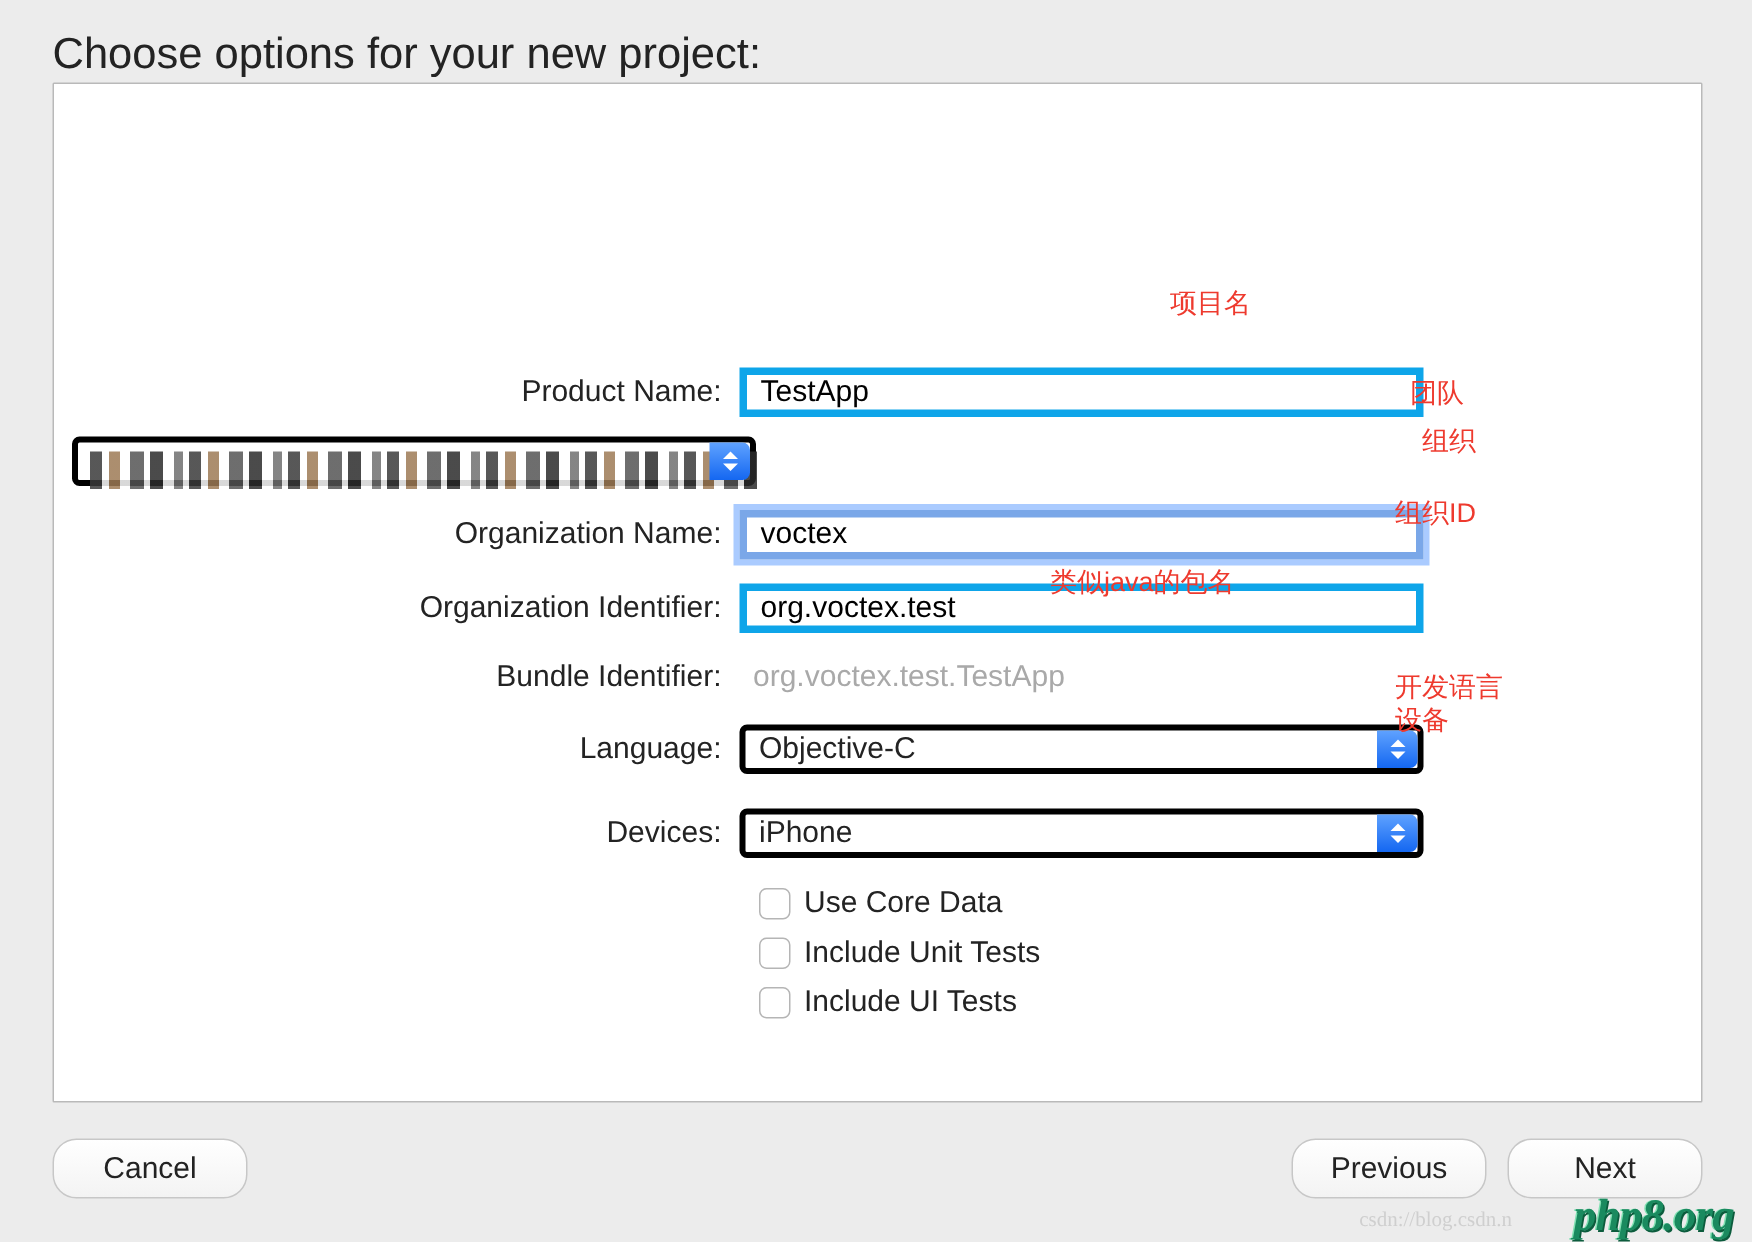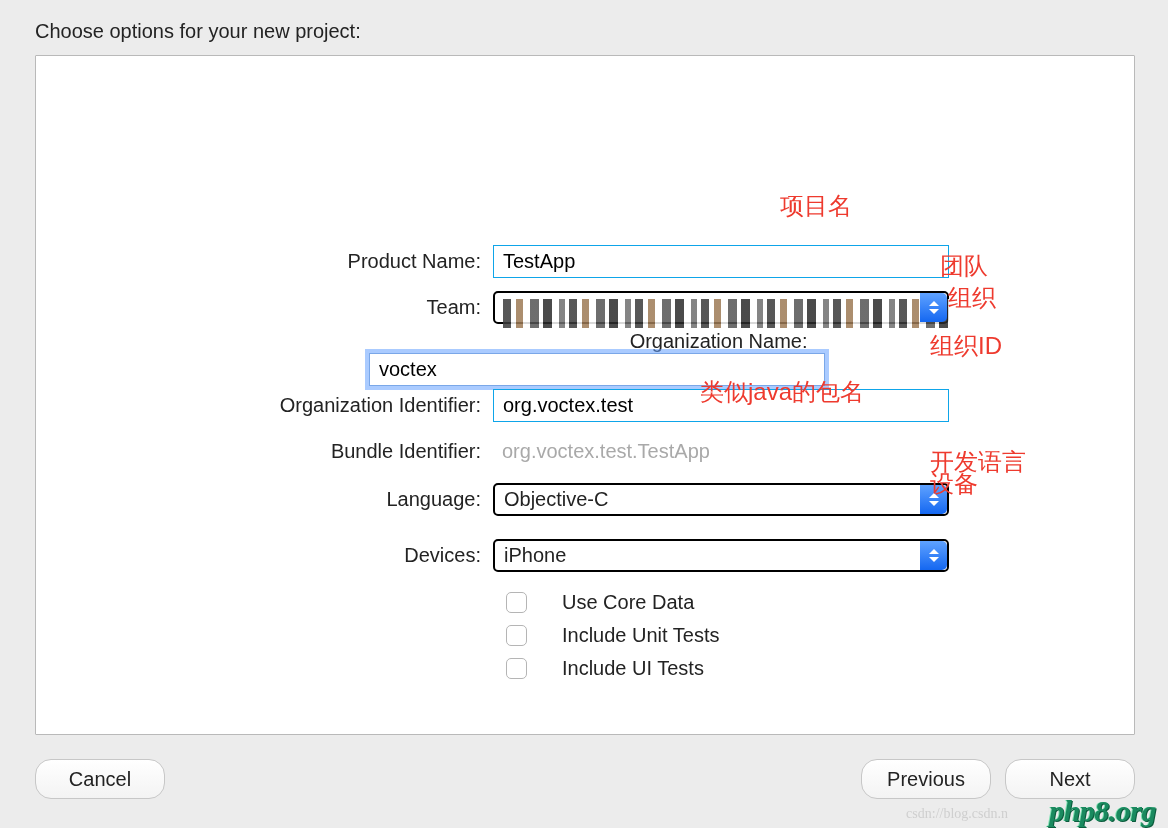--- a/index.html
+++ b/index.html
@@ -9,21 +9,21 @@
   background: #ececec;
   font-family: -apple-system, "Helvetica Neue", Arial, sans-serif;
   font-size: 20px;
   color: #232323;
   position: relative;
   overflow: hidden;
 }
 .header {
   position: absolute;
   left: 35px; top: 20px;
-  font-size: 20px;
+  font-size: 29px;
 }
 .panel {
   position: absolute;
   left: 35px; top: 55px;
   width: 1100px;
   height: 680px;
   background: #fff;
   border: 1px solid #b9b9b9;
   border-radius: 1px;
 }
@@ -43,35 +43,35 @@
   padding-right: 12px;
   font-size: 20px;
 }
 .ctrl {
   width: 456px;
   position: relative;
 }
 .textfield {
   width: 100%;
   height: 33px;
-  border: 1px solid #0ea5e9;
+  border: 5px solid #0ea5e9;
   background: #fff;
   padding: 3px 9px;
   font-size: 20px;
   font-family: inherit;
   outline: none;
 }
 .textfield.focused {
   box-shadow: 0 0 0 4px rgba(100,160,255,0.55);
   border-color: #7aa7e8;
 }
 .select {
   width: 100%;
   height: 33px;
-  border: 2px solid #000000;
+  border: 4px solid #000000;
   background: #fff;
   border-radius: 5px;
   display: flex;
   align-items: center;
   padding: 0 9px;
   position: relative;
   font-size: 20px;
 }
 .select .arrows {
   position: absolute;
@@ -97,34 +97,33 @@
 .readonly {
   color: #a9a9a9;
   padding: 4px 9px;
   font-size: 20px;
 }
 .cb-row {
   display: flex;
   align-items: center;
   height: 33px;
   padding-left: 456px;
-  gap: 26px;
 }
 .cb {
   width: 21px; height: 21px;
   border: 1px solid #b5b5b5;
   border-radius: 5px;
   background: #fff;
   margin-right: 9px;
   margin-left: 2px;
 }
 .annot {
   position: absolute;
   color: #ee3a2e;
-  font-size: 24px;
+  font-size: 18px;
   font-family: "PingFang SC", "Hiragino Sans GB", sans-serif;
 }
 .team-censored {
   width: 100%; height: 100%;
   background:
     repeating-linear-gradient(90deg,
       #3a3a3a 0 8px, #fff 8px 13px,
       #9d7a55 13px 20px, #fff 20px 27px,
       #545454 27px 36px, #fff 36px 40px,
       #2b2b2b 40px 49px, #fff 49px 56px,
@@ -183,30 +182,29 @@
   <div class="form">
 
     <div class="row">
       <div class="lbl">Product Name:</div>
       <div class="ctrl">
         <input class="textfield" value="TestApp" style="">
       </div>
     </div>
 
     <div class="row">
-      <div class="lbl">Team:</div>
       <div class="ctrl">
         <div class="select">
           <div class="team-censored"></div>
           <div class="arrows"></div>
         </div>
       </div>
     </div>
 
-    <div class="row" style="height:52px;flex-direction:column;">
+    <div class="row" style="height:52px;">
       <div class="lbl">Organization Name:</div>
       <div class="ctrl">
         <input class="textfield focused" value="voctex" style="">
       </div>
     </div>
 
     <div class="row">
       <div class="lbl">Organization Identifier:</div>
       <div class="ctrl">
         <input class="textfield" value="org.voctex.test" style="">

